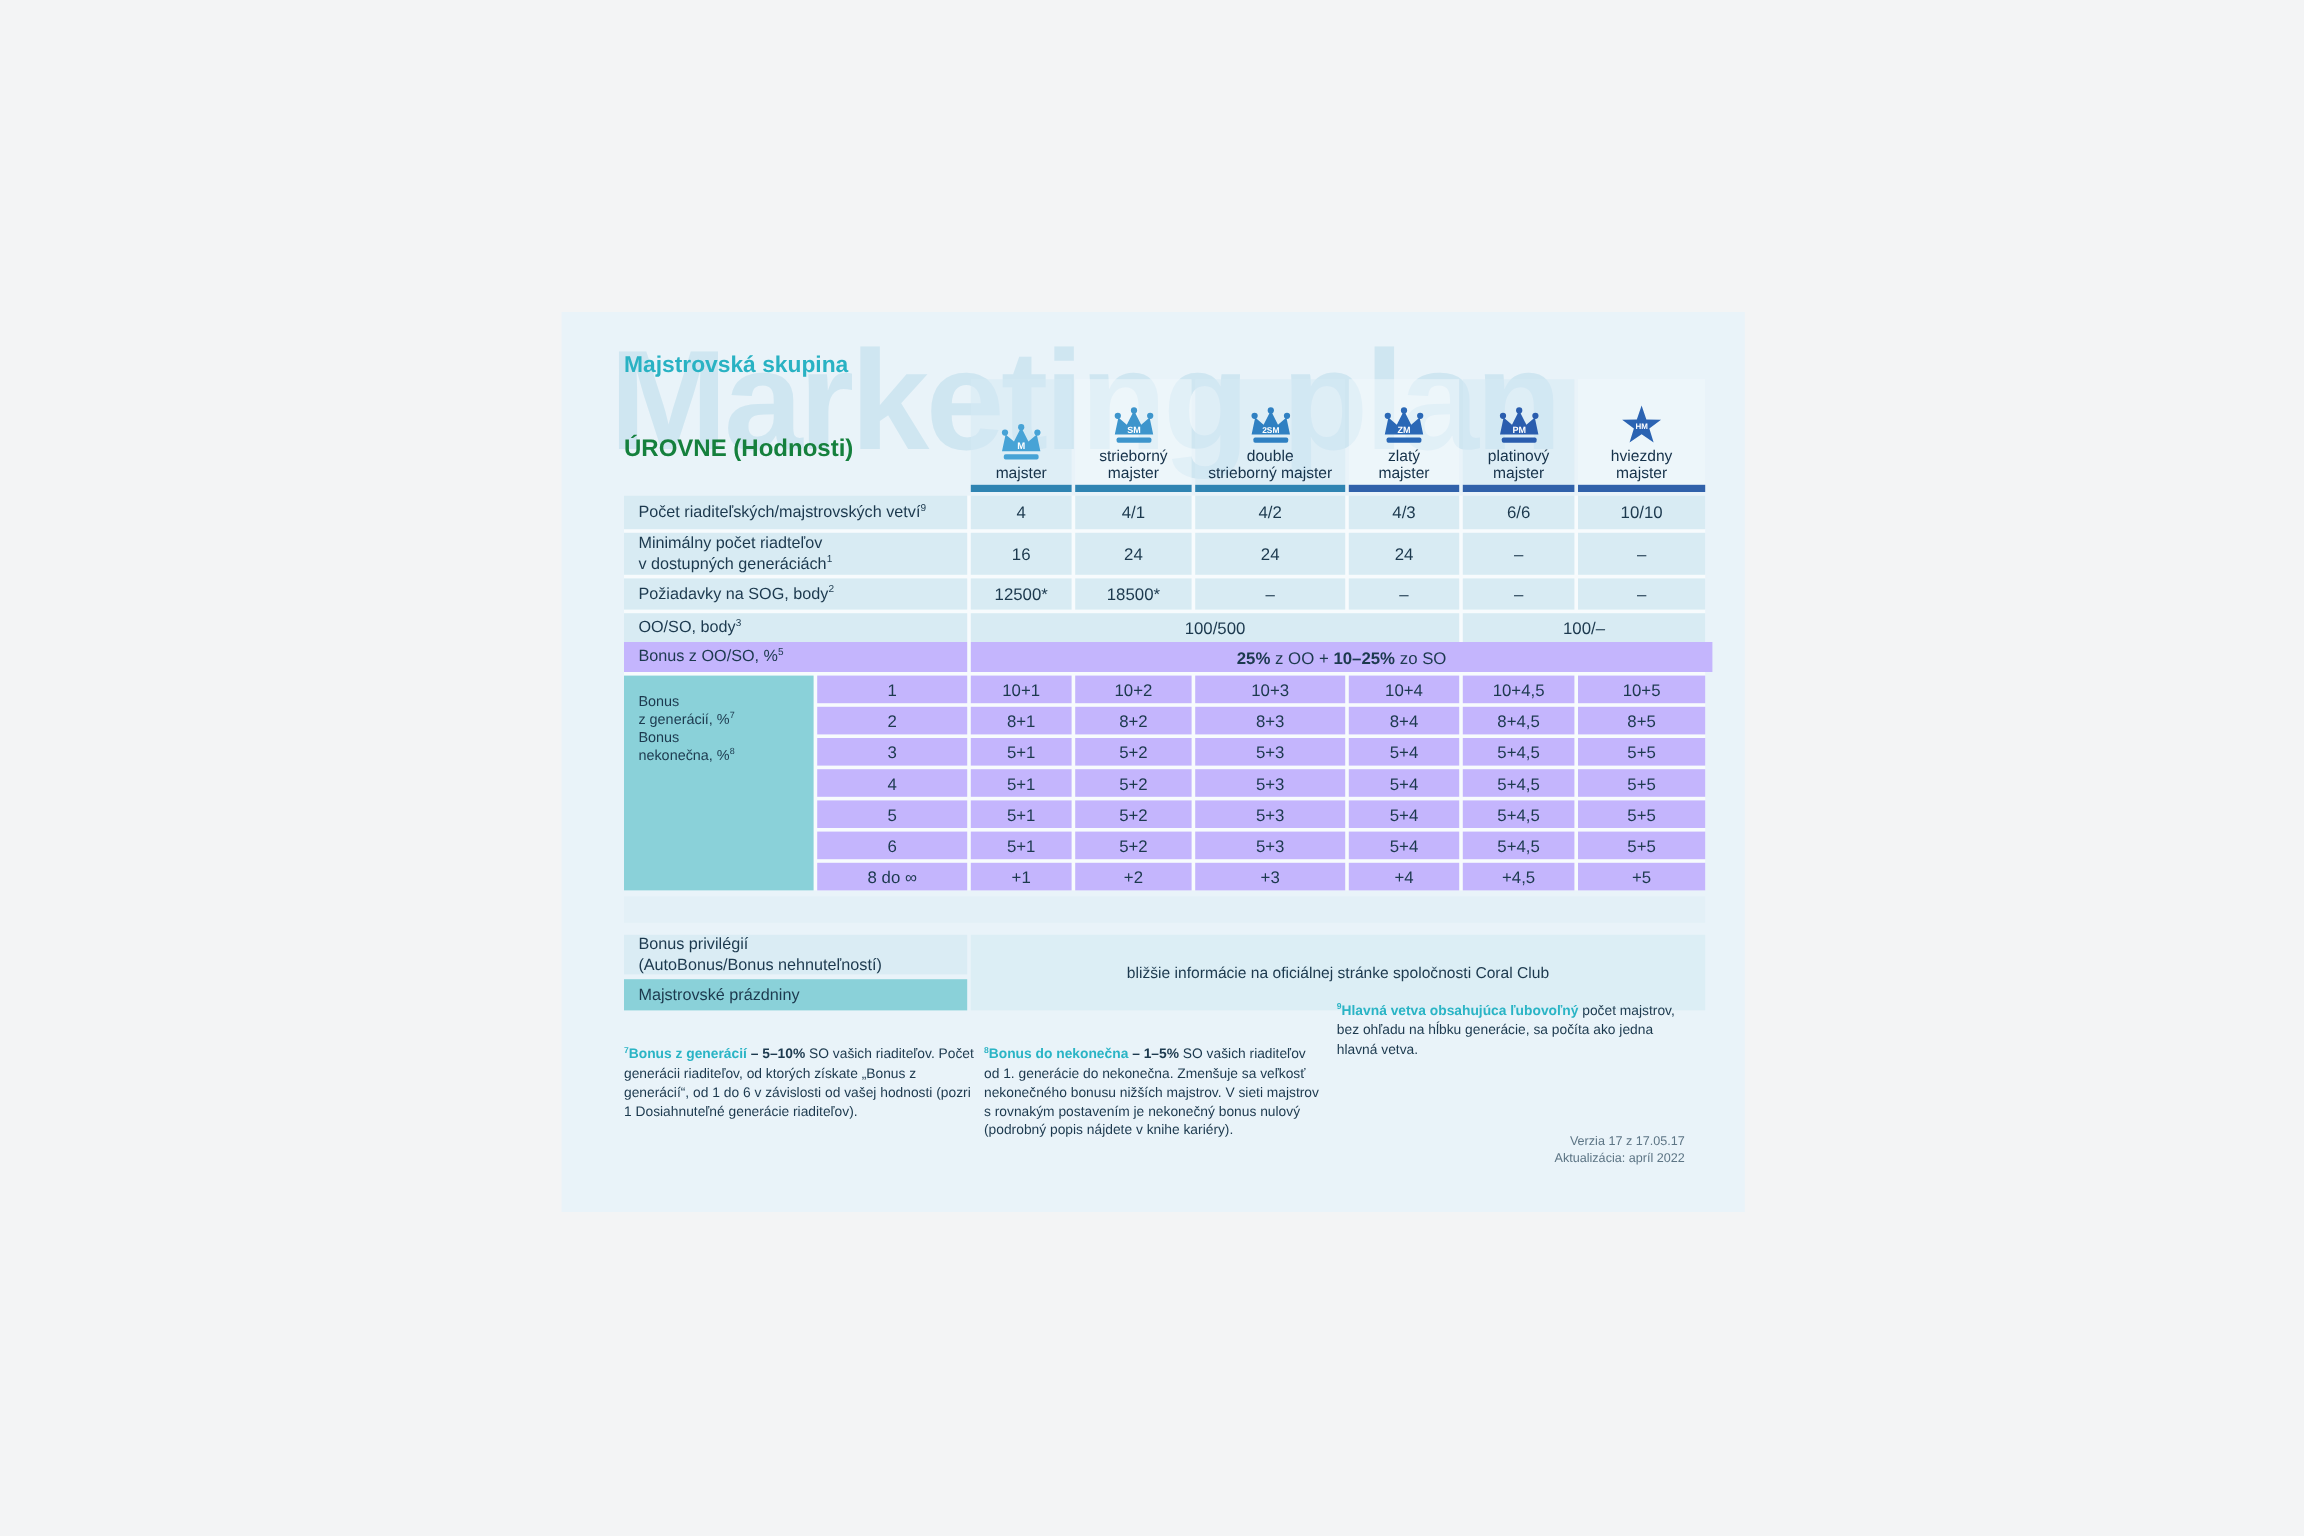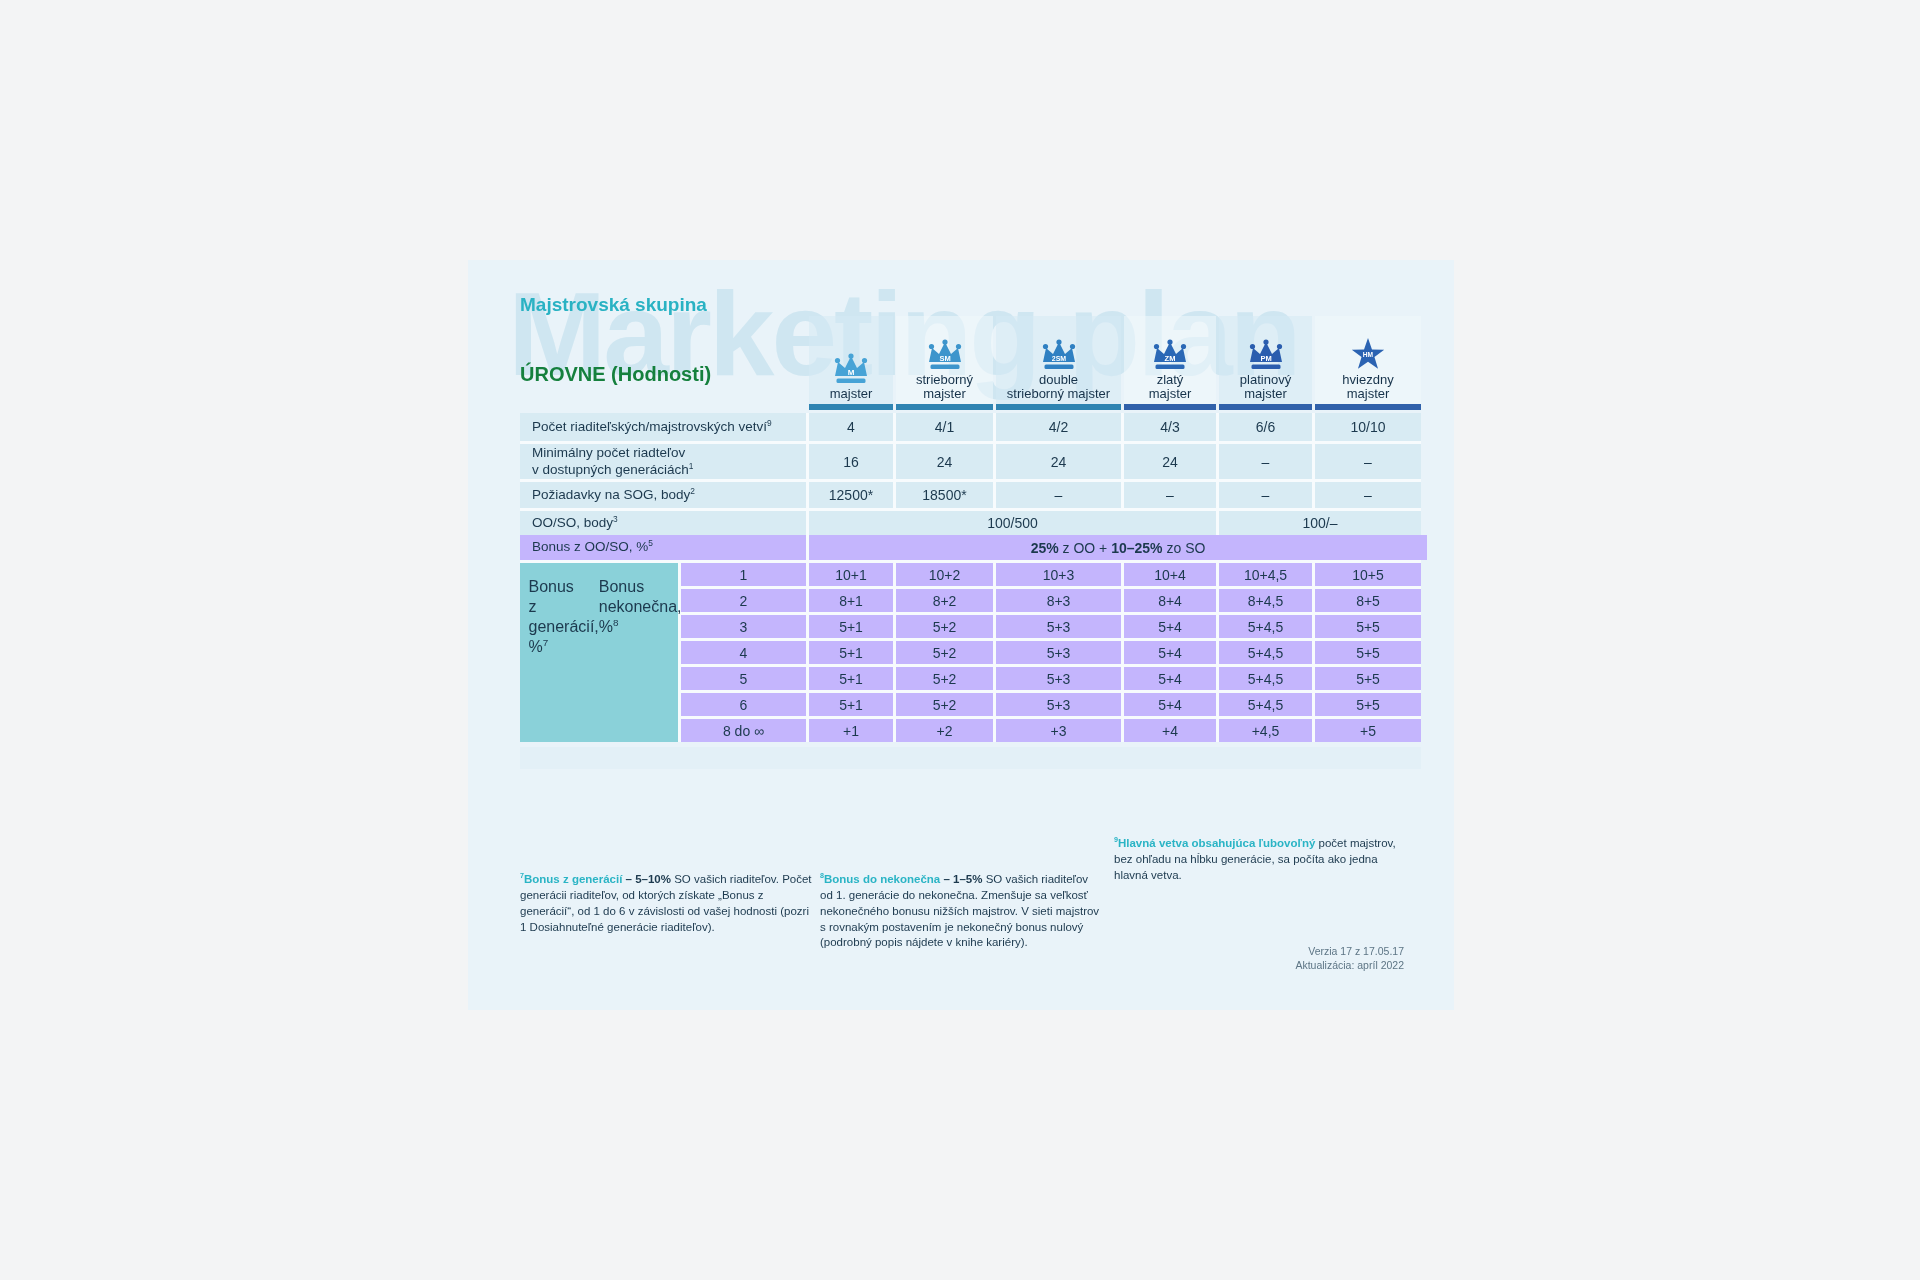--- a/index.html
+++ b/index.html
@@ -22,21 +22,21 @@
   .bar-royal{background:#3061aa;}
   
   .tgrid{position:absolute;left:52px;width:901px;display:grid;column-gap:3px;row-gap:3px;background:#f7fbfd;z-index:2;}
   .top-grid{top:153px;grid-template-columns:286px 84px 97px 125px 92px 93px 106px;grid-template-rows:28px 35px 26px 24px;}
   .teal-grid{top:275px;grid-template-columns:158px 125px 84px 97px 125px 92px 93px 106px;grid-template-rows:25px 23px 23px 23px 23px 23px 23px 23px;}
   .cell{background:#d8ebf3;display:flex;align-items:center;justify-content:center;font-size:14px;}
   .lbl{justify-content:flex-start;padding-left:12px;font-size:13.5px;line-height:1.25;text-align:left;}
   .tcell{background:#c4b5fd;}
   sup{font-size:0.62em;line-height:0;}
   .b{font-weight:bold;}
-  .genlabel{display:flex;justify-content:center;align-items:flex-start;padding:14px 0 18px 12px;font-size:16px;line-height:1.25;background:#8ad1d9;}
+  .genlabel{display:flex;flex-direction:column;justify-content:flex-start;align-items:flex-start;padding:14px 0 18px 12px;font-size:12px;line-height:1.25;background:#8ad1d9;}
   .strip{position:absolute;left:52px;top:487px;width:901px;height:22px;background:#e3f0f7;z-index:2;}
   .bottom-grid{position:absolute;left:52px;top:519px;width:901px;display:grid;grid-template-columns:286px 612px;grid-template-rows:33px 26px;column-gap:3px;row-gap:4px;z-index:2;}
   .priv{background:#daecf4;}
   .holi{background:#8ad1d9;}
   .info{background:#dceef5;grid-column:2;grid-row:1/span 2;font-size:13px;}
   
   .fnote{position:absolute;font-size:11.5px;line-height:1.38;color:#1c394e;z-index:2;}
   .fn-lead{color:#2ab4c5;font-weight:bold;}
   .fn-sup{color:#2ab4c5;font-weight:bold;}
   .version{position:absolute;right:50px;top:684px;text-align:right;font-size:10.5px;line-height:1.35;color:#5d7585;z-index:2;}
@@ -252,20 +252,27 @@
     <div class="cell tcell r8">+1</div>
     <div class="cell tcell r8">+2</div>
     <div class="cell tcell r8">+3</div>
     <div class="cell tcell r8">+4</div>
     <div class="cell tcell r8">+4,5</div>
     <div class="cell tcell r8">+5</div>
   </div>
 
   <div class="strip"></div>
 
+  <div class="bottom-grid">
+    <div class="cell lbl priv">
+        <span><span>Bonus privilégií</span><br><span>(AutoBonus/Bonus nehnuteľností)</span></span>
+      </div>
+    <div class="cell info">bližšie informácie na oficiálnej stránke spoločnosti Coral Club</div>
+    <div class="cell lbl holi">Majstrovské prázdniny</div>
+  </div>
 
   <div class="fnote" style="left:52px;top:612px;width:296px;">
     <sup class="fn-sup">7</sup><span class="fn-lead">Bonus z generácií</span><span class="b"> – </span><span class="b">5–10%</span><span> SO vašich riaditeľov. Počet generácii riaditeľov, od ktorých získate „Bonus z generácií“, od 1 do 6 v závislosti od vašej hodnosti (pozri 1 Dosiahnuteľné generácie riaditeľov).</span>
   </div>
   <div class="fnote" style="left:352px;top:612px;width:284px;">
     <sup class="fn-sup">8</sup><span class="fn-lead">Bonus do nekonečna</span><span class="b"> – </span><span class="b">1–5%</span><span> SO vašich riaditeľov od 1. generácie do nekonečna. Zmenšuje sa veľkosť nekonečného bonusu nižších majstrov. V sieti majstrov s rovnakým postavením je nekonečný bonus nulový (podrobný popis nájdete v knihe kariéry).</span>
   </div>
   <div class="fnote" style="left:646px;top:576px;width:300px;">
     <sup class="fn-sup">9</sup><span class="fn-lead">Hlavná vetva obsahujúca ľubovoľný</span><span> počet majstrov, bez ohľadu na hĺbku generácie, sa počíta ako jedna hlavná vetva.</span>
   </div>

